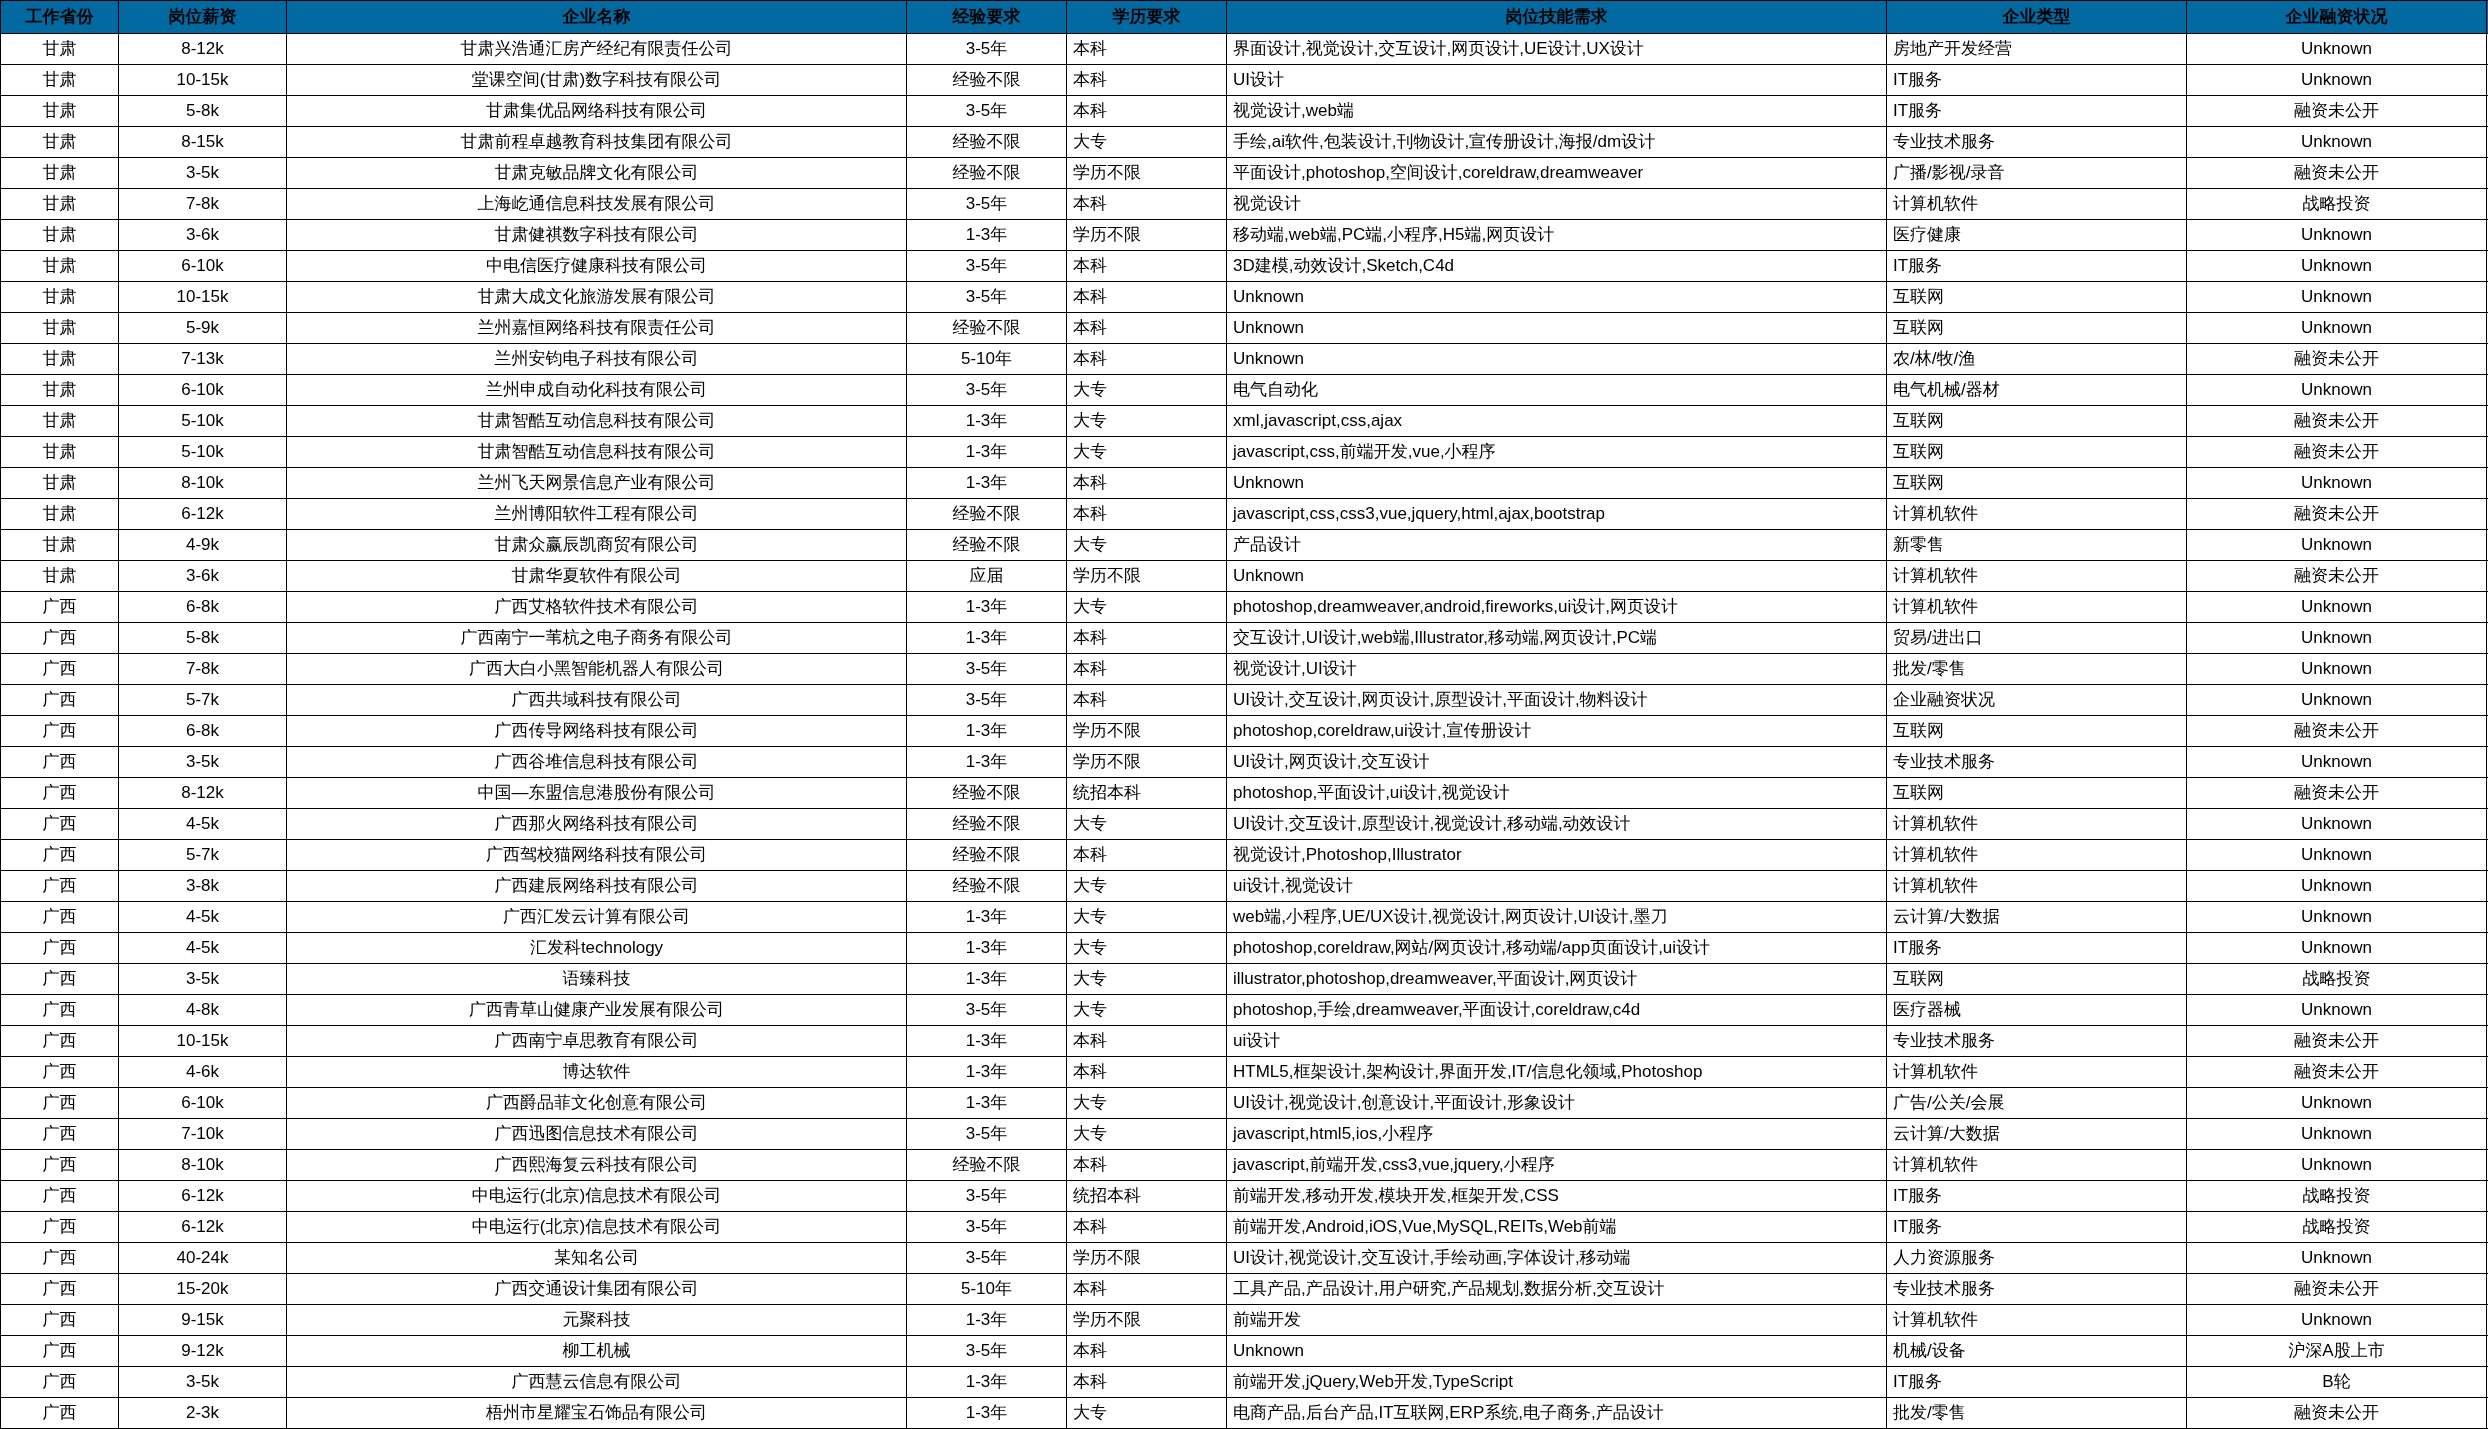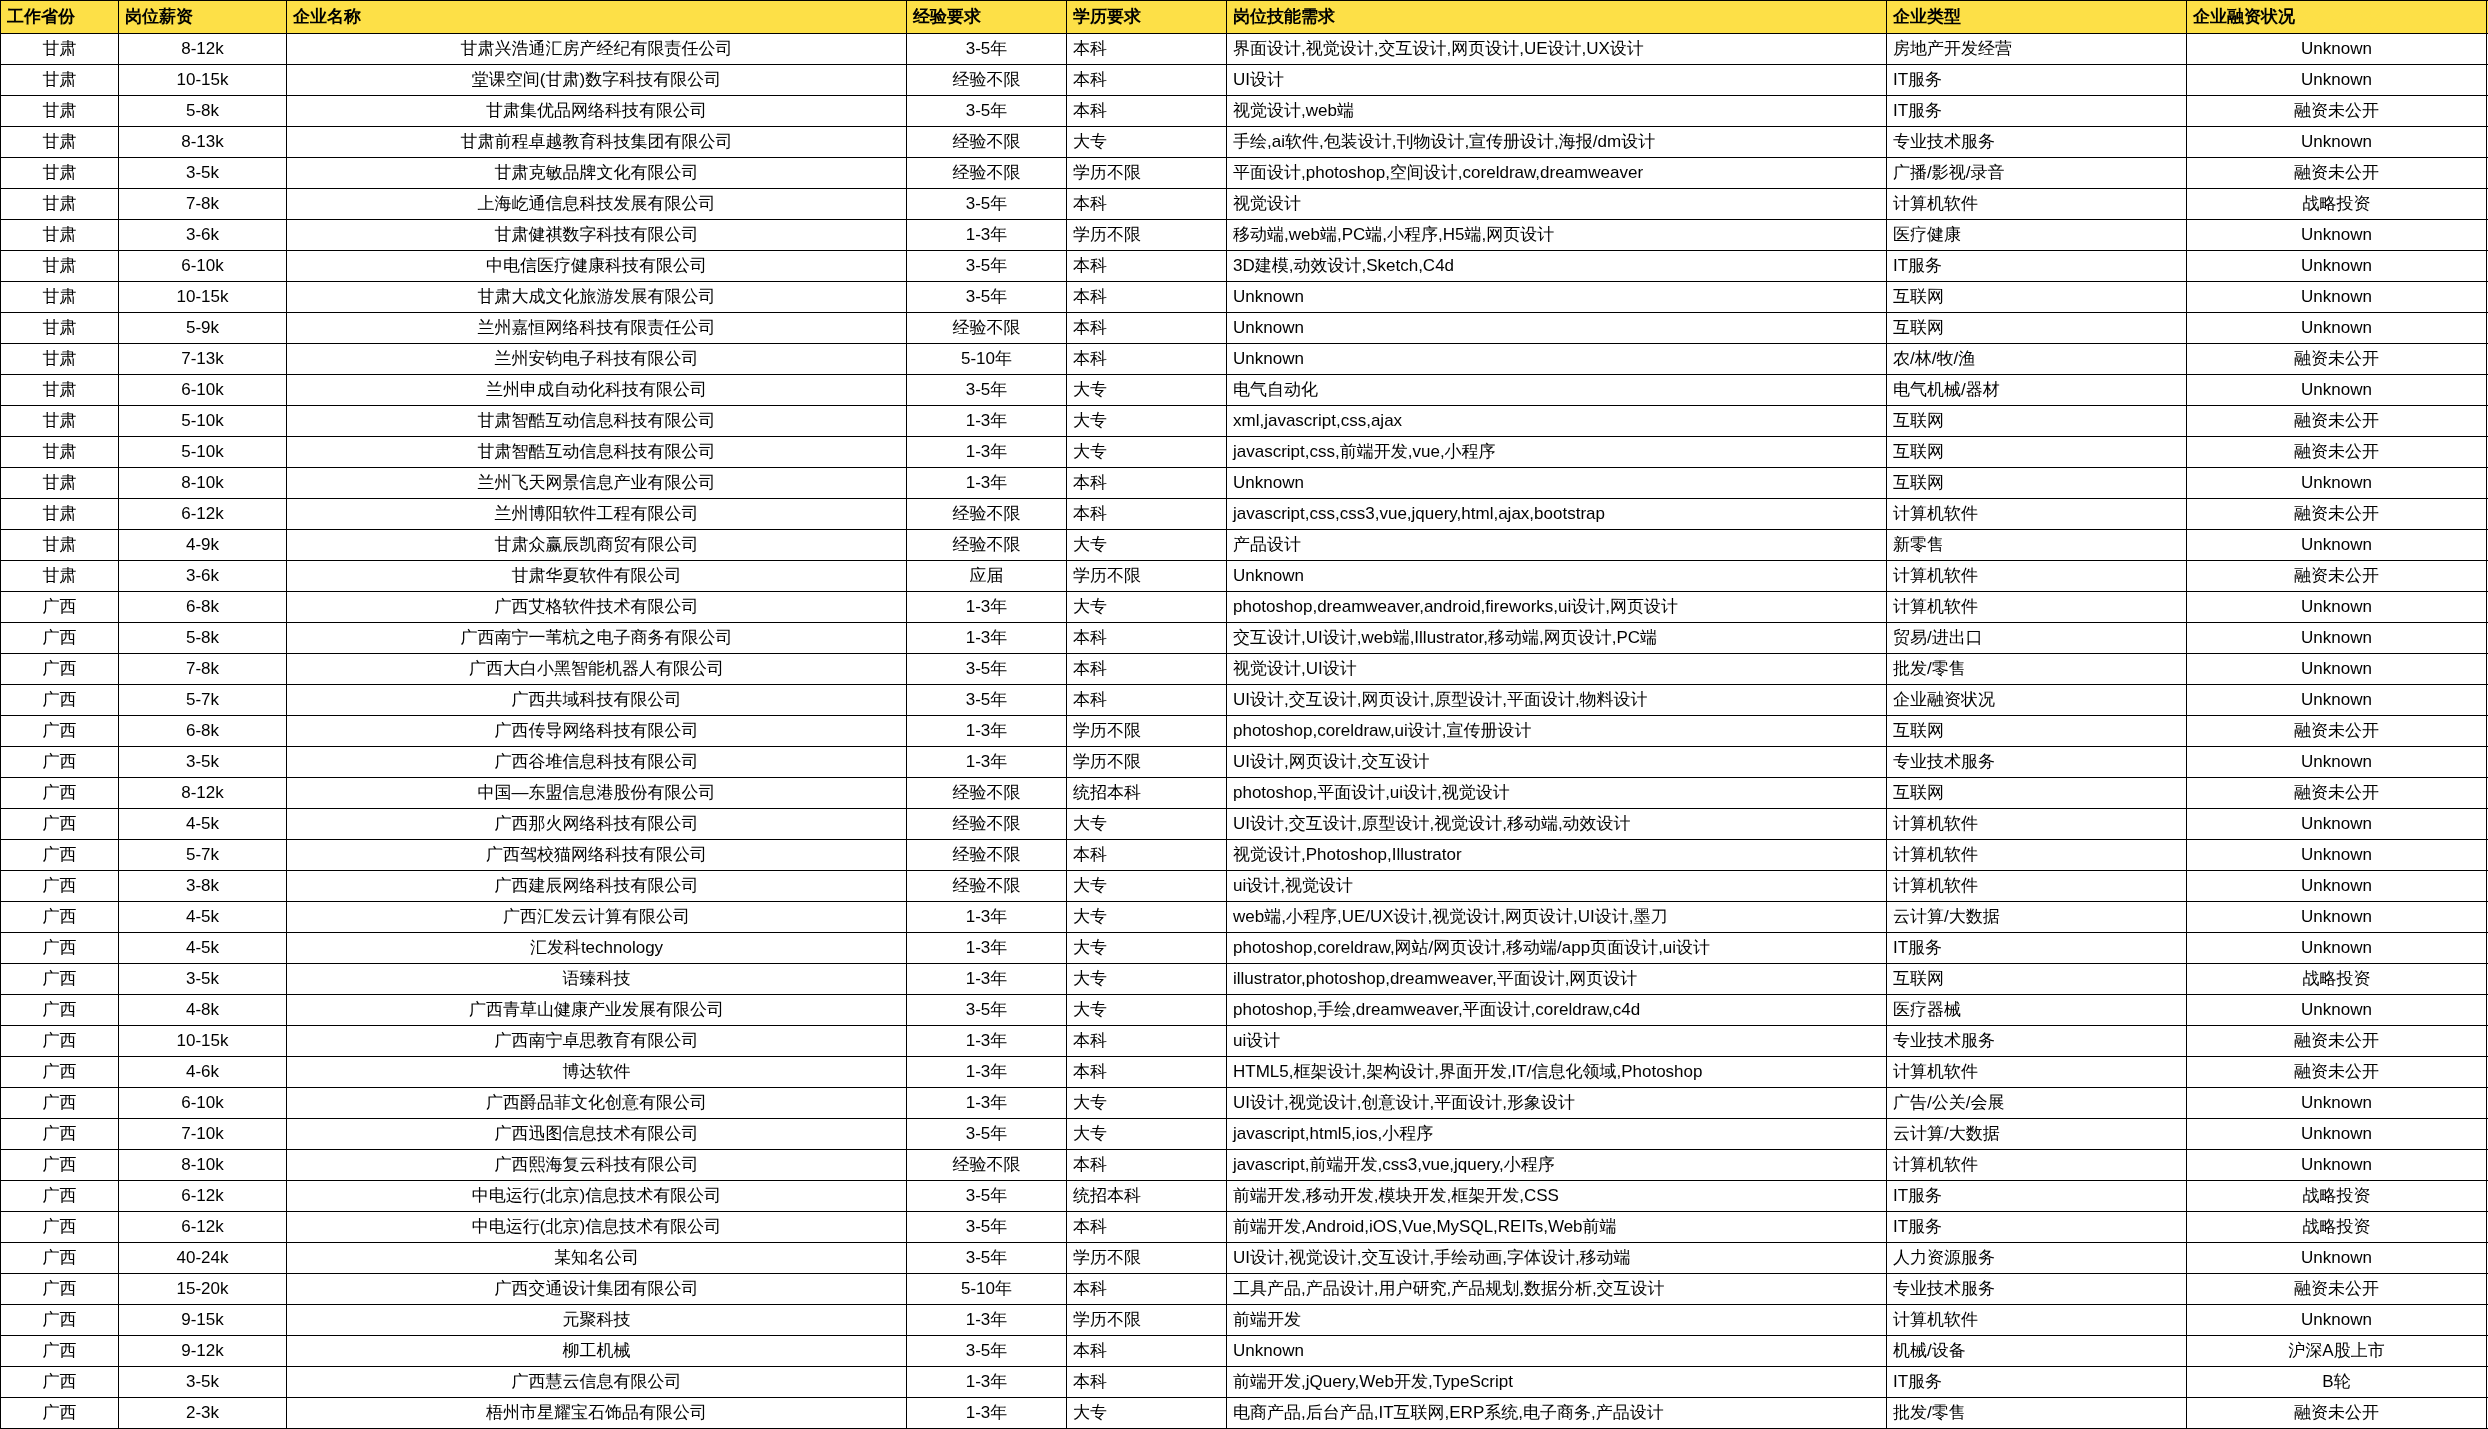--- a/index.html
+++ b/index.html
@@ -24,22 +24,22 @@
     padding: 2px 6px;
     height: 26px;
     line-height: 22px;
     overflow: hidden;
     white-space: nowrap;
     font-weight: normal;
     font-size: 17px;
   }
   table.data-table thead th {
     font-weight: bold;
-    text-align: left;
-    background: #fde047;
+    text-align: center;
+    background: #0369a1;
     height: 28px;
   }
   
   col.c0 { width: 118px; }
   col.c1 { width: 168px; }
   col.c2 { width: 620px; }
   col.c3 { width: 160px; }
   col.c4 { width: 160px; }
   col.c5 { width: 660px; }
   col.c6 { width: 300px; }
@@ -113,21 +113,21 @@
         <td class="col-2">甘肃集优品网络科技有限公司</td>
         <td class="col-3">3-5年</td>
         <td class="col-4">本科</td>
         <td class="col-5">视觉设计,web端</td>
         <td class="col-6">IT服务</td>
         <td class="col-7">融资未公开</td>
         <td class="col-8">1-49人</td>
       </tr>
       <tr>
         <td class="col-0">甘肃</td>
-        <td class="col-1">8-13k</td>
+        <td class="col-1">8-15k</td>
         <td class="col-2">甘肃前程卓越教育科技集团有限公司</td>
         <td class="col-3">经验不限</td>
         <td class="col-4">大专</td>
         <td class="col-5">手绘,ai软件,包装设计,刊物设计,宣传册设计,海报/dm设计</td>
         <td class="col-6">专业技术服务</td>
         <td class="col-7">Unknown</td>
         <td class="col-8">1-49人</td>
       </tr>
       <tr>
         <td class="col-0">甘肃</td>

